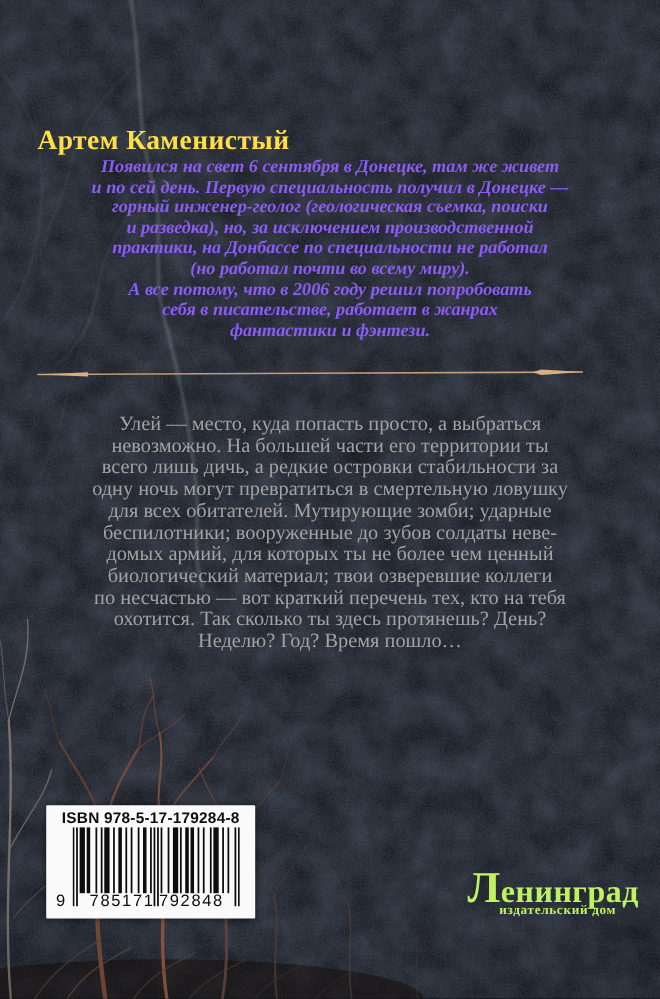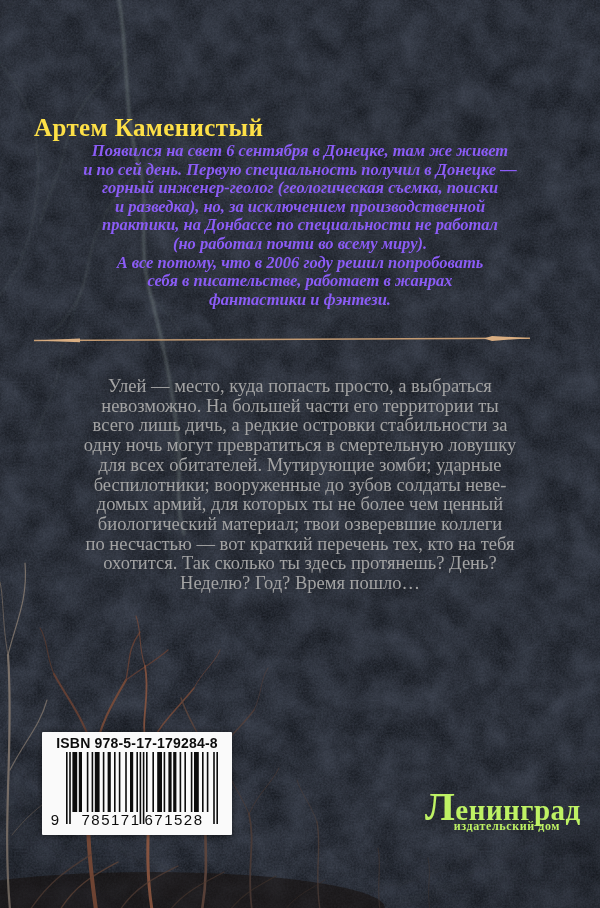--- a/index.html
+++ b/index.html
@@ -198,21 +198,21 @@
         <rect x="118.40" y="0" width="1.60" height="60" fill="#0d0d0d"></rect>
         <rect x="124.80" y="0" width="1.60" height="60" fill="#0d0d0d"></rect>
         <rect x="128.00" y="0" width="4.80" height="60" fill="#0d0d0d"></rect>
         <rect x="136.00" y="0" width="1.60" height="60" fill="#0d0d0d"></rect>
         <rect x="140.80" y="0" width="1.60" height="60" fill="#0d0d0d"></rect>
         <rect x="147.20" y="0" width="1.60" height="72" fill="#0d0d0d"></rect>
         <rect x="150.40" y="0" width="1.60" height="72" fill="#0d0d0d"></rect>
       </svg>
     <span class="bd bd-first">9</span>
     <span class="bd bd-g1">785171</span>
-    <span class="bd bd-g2">671528</span>
+    <span class="bd bd-g2">792848</span>
   </div>
 
   <div class="publisher">
     <div class="pub-name"><span class="pub-initial">Л</span><span>енинград</span></div>
     <div class="pub-sub">издательский дом</div>
   </div>
 
 </div>
 
 </body></html>

